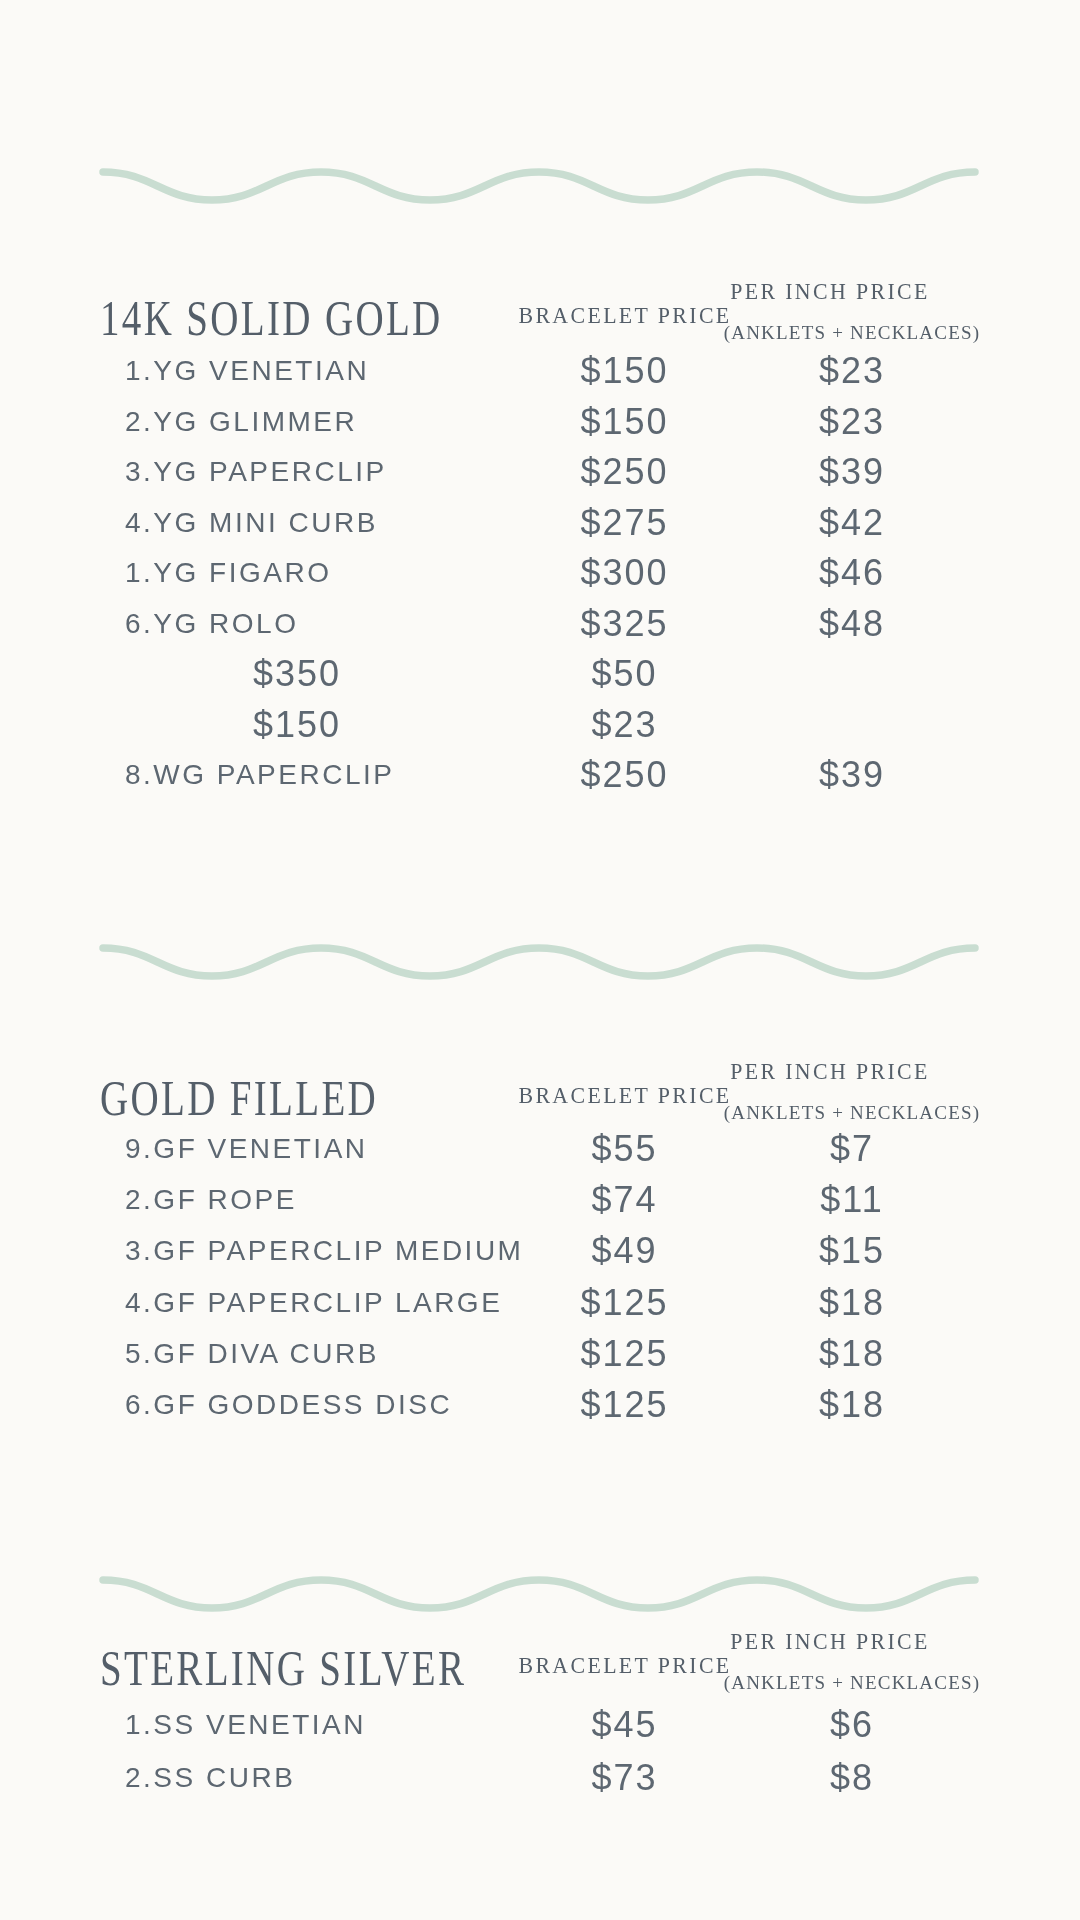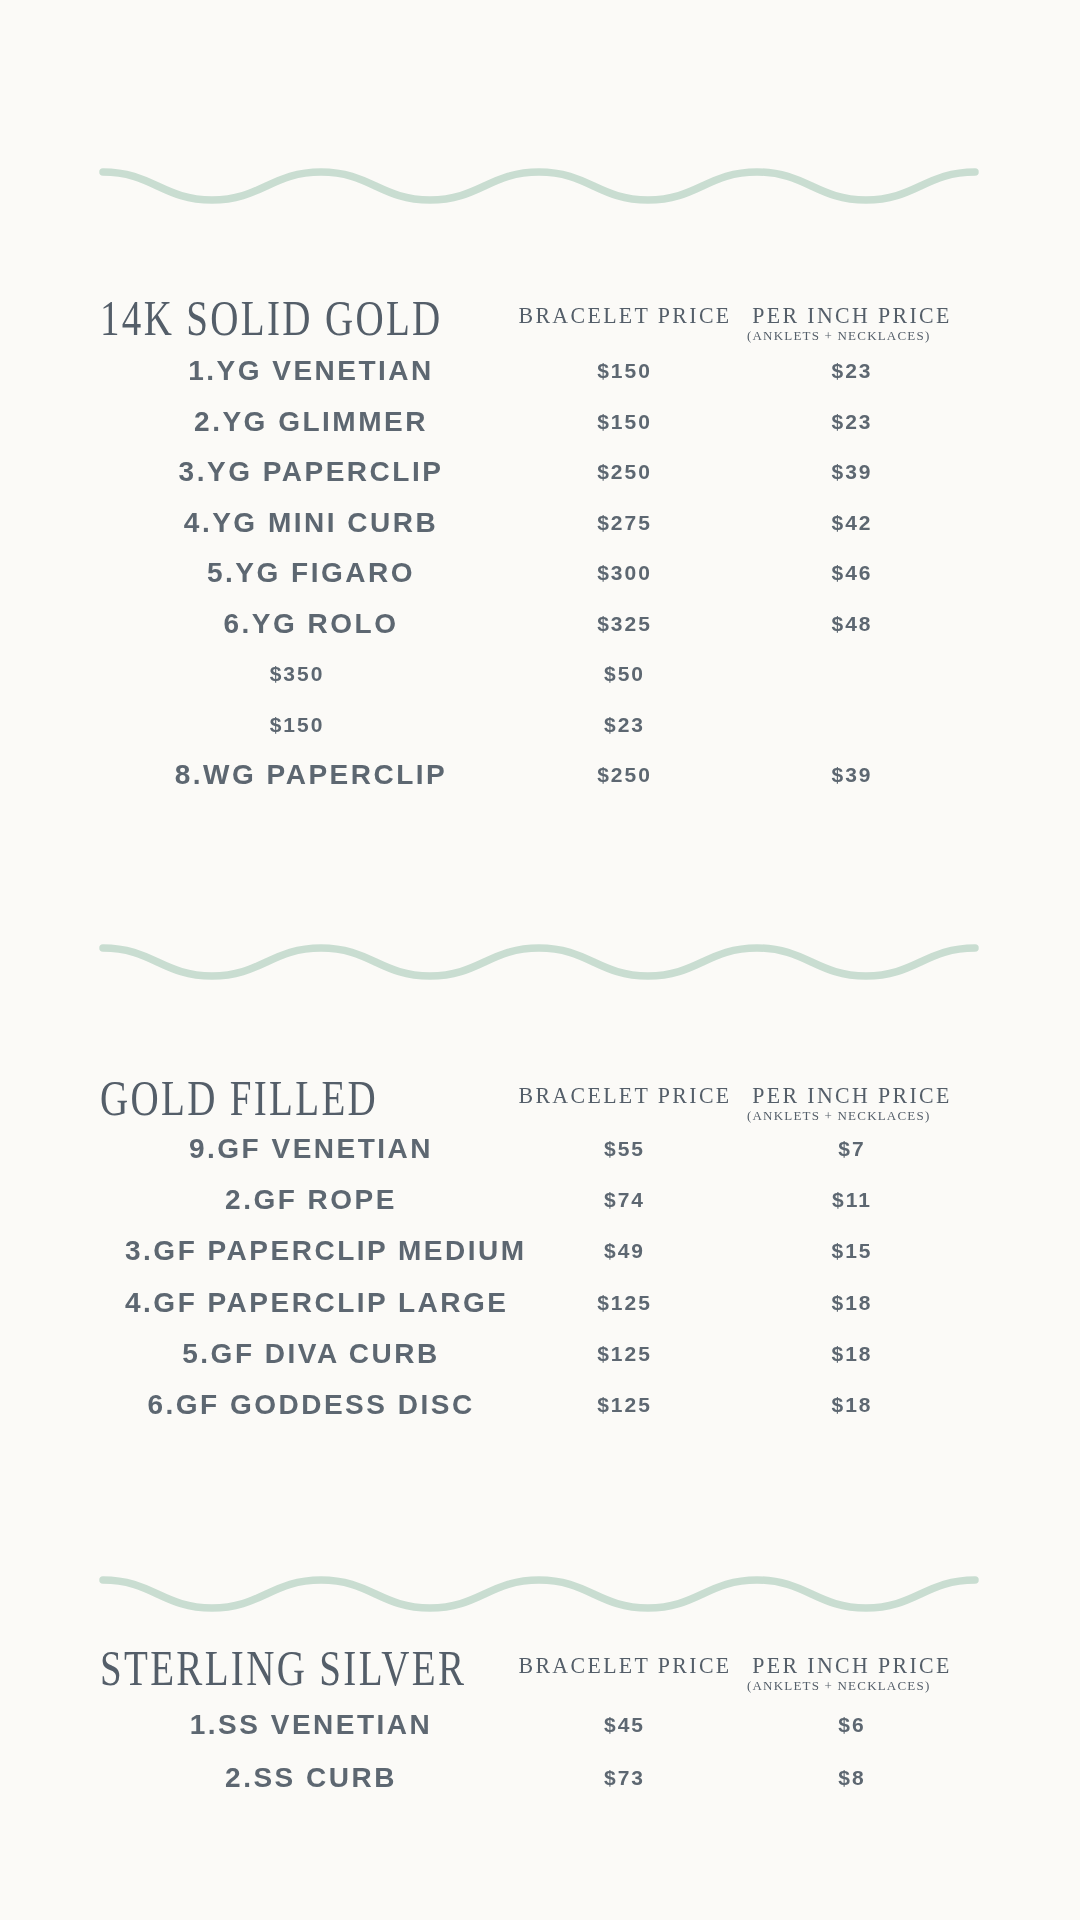--- a/index.html
+++ b/index.html
@@ -79,51 +79,50 @@
     bottom: 2px;
     transform: translateX(-50%);
   }
   .col-header-perinch .main-line {
     font-size: 23px;
     line-height: 1.05;
     letter-spacing: 2.5px;
     transform: scaleX(0.95);
   }
   .col-header-perinch .sub-line {
-    font-size: 13px;
+    font-size: 19px;
     line-height: 1.15;
     letter-spacing: 1.2px;
-    margin-top: 1px;
+    margin-top: 18px;
   }
 
   .rows {
     position: absolute;
     left: 97px;
     top: var(--rows-top);
     width: 855px;
   }
   .row {
     display: grid;
     grid-template-columns: 400px 255px 200px;
     height: var(--row-h);
     align-items: center;
   }
   .item-name {
     padding-left: 28px;
     font-size: 28px;
-    font-weight: 700;
+    font-weight: 400;
     letter-spacing: 2.5px;
     color: var(--text);
     white-space: nowrap;
-    text-align: center;
   }
   .price {
     text-align: center;
-    font-size: 21px;
-    font-weight: 700;
+    font-size: 36px;
+    font-weight: 400;
     letter-spacing: 2px;
     color: var(--text);
     white-space: nowrap;
   }
 </style>
 </head>
 <body>
 
 <section class="price-section section-a">
   <svg class="wave" viewBox="0 0 886 56" aria-hidden="true">
@@ -160,21 +159,21 @@
     <div class="price price-perinch">$39</div>
   </div>
 
   <div class="row">
     <div class="item-name">4.YG MINI CURB</div>
     <div class="price price-bracelet">$275</div>
     <div class="price price-perinch">$42</div>
   </div>
 
   <div class="row">
-    <div class="item-name">5.YG FIGARO</div>
+    <div class="item-name">1.YG FIGARO</div>
     <div class="price price-bracelet">$300</div>
     <div class="price price-perinch">$46</div>
   </div>
 
   <div class="row">
     <div class="item-name">6.YG ROLO</div>
     <div class="price price-bracelet">$325</div>
     <div class="price price-perinch">$48</div>
   </div>
 

